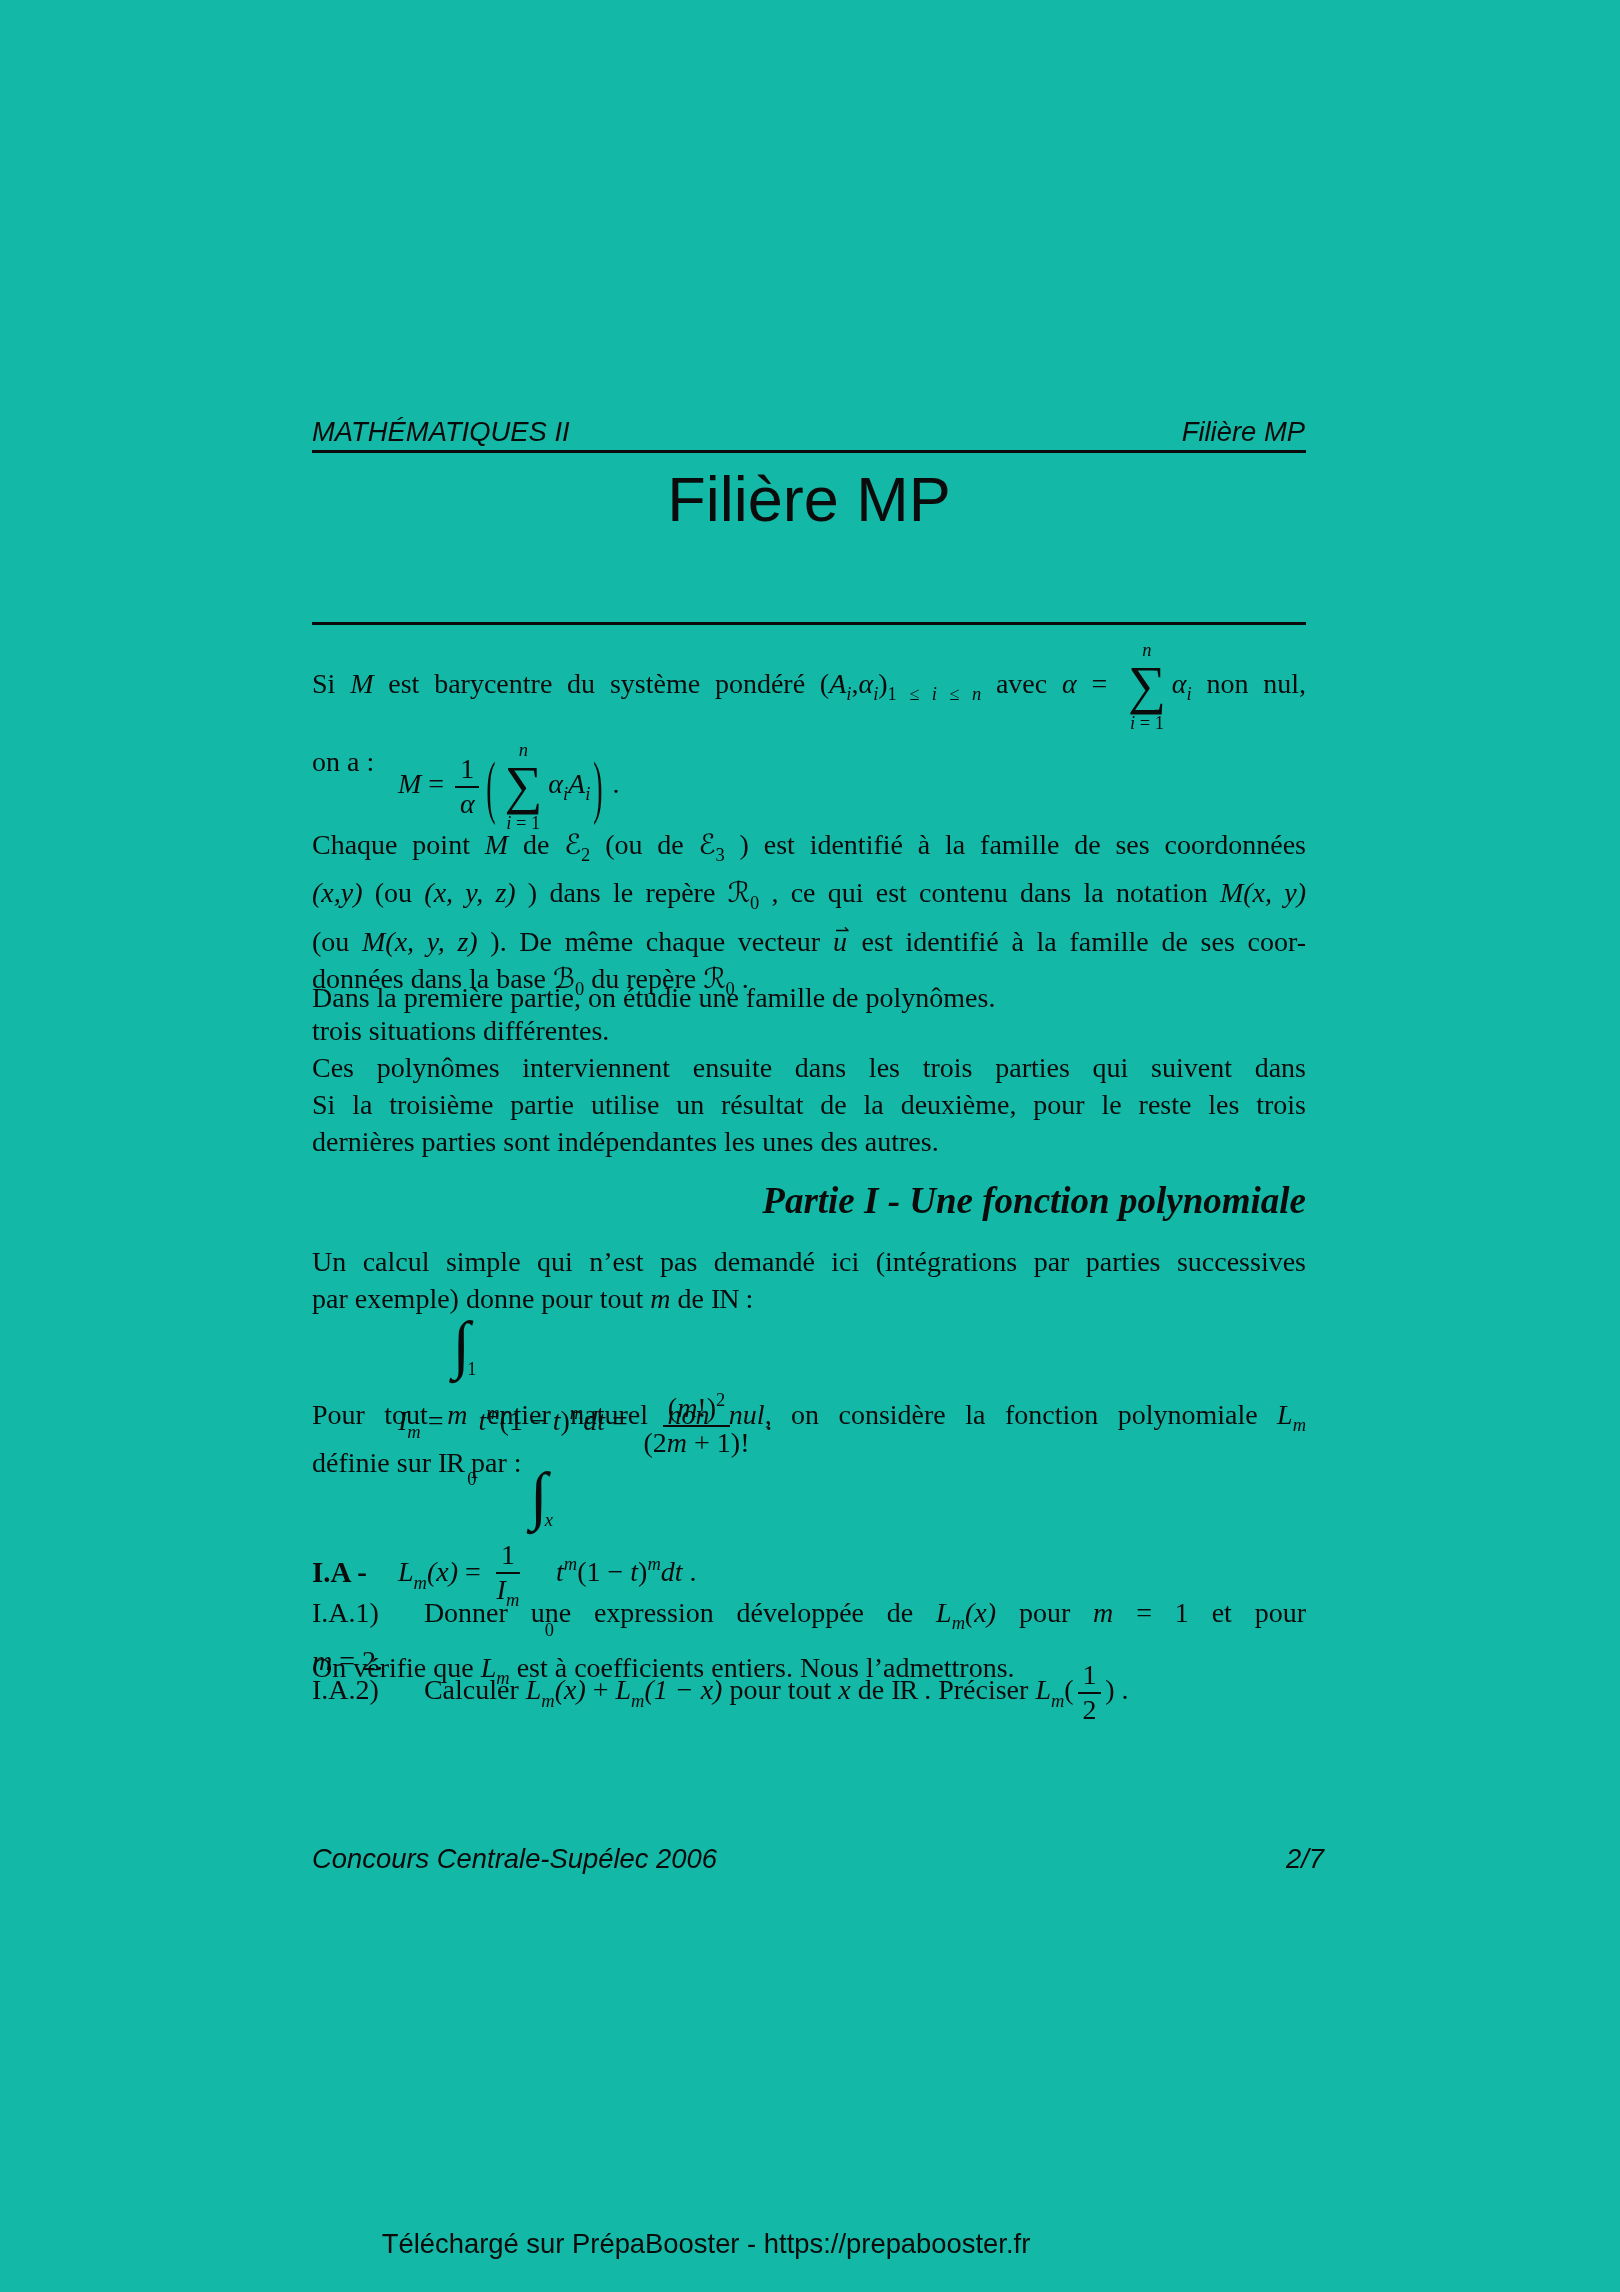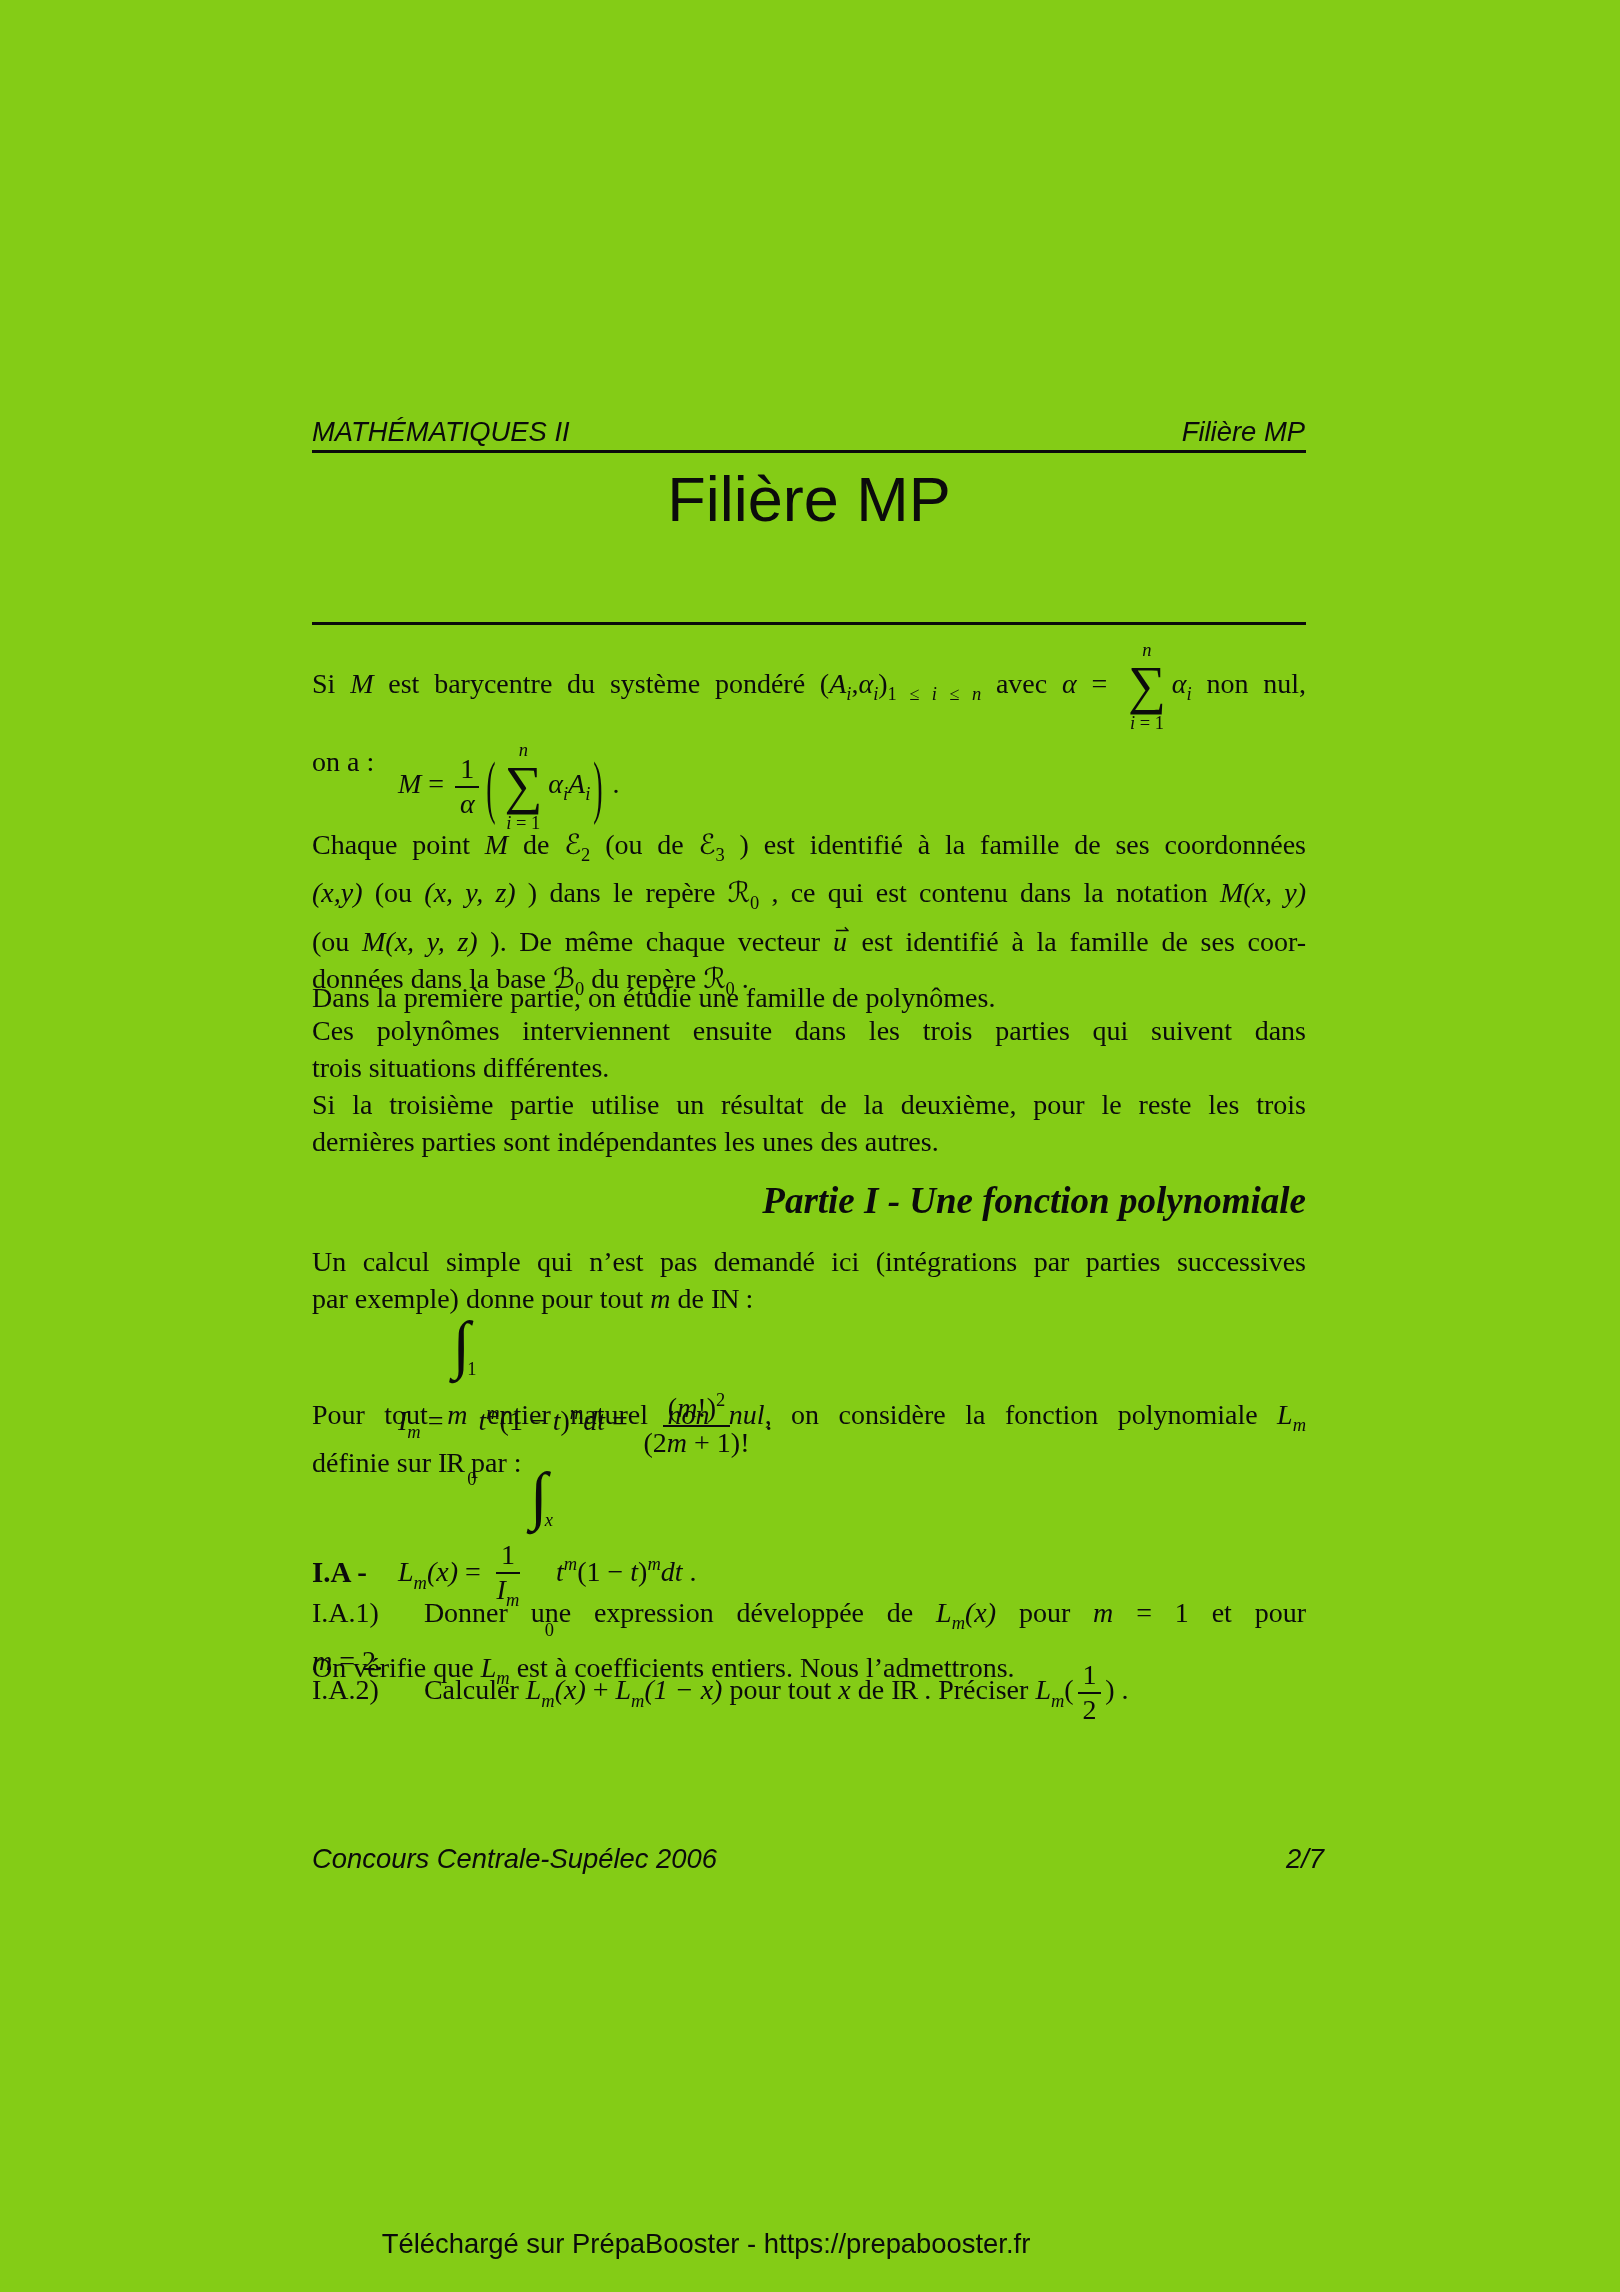--- a/index.html
+++ b/index.html
@@ -1,16 +1,16 @@
 <!DOCTYPE html>
 <html><head>
 <meta charset="utf-8">
 <style>
   html,body{margin:0;padding:0;background:#e8e8e8;}
-  .page{position:relative;width:1620px;height:2293px;background:#84cc16;margin:0 auto;color:#0b0b0b;overflow:hidden;}
+  .page{position:relative;width:1620px;height:2293px;background:#14b8a6;margin:0 auto;color:#0b0b0b;overflow:hidden;}
 
   
   .hdr{position:absolute;font:italic 27.4px/31px "Liberation Sans",sans-serif;color:#0b0b0b;white-space:nowrap;}
   #hdr-left{left:312px;top:416px;}
   #hdr-right{right:315px;top:416px;}
   .rule{position:absolute;left:312px;width:994px;height:2.9px;background:#0b0b0b;}
   #rule1{top:450px;}
   #rule2{top:622px;}
   #doc-title{position:absolute;left:312px;width:994px;top:465px;text-align:center;
              font:normal 63px/69px "Liberation Sans",sans-serif;color:#0b0b0b;}
@@ -95,22 +95,22 @@
   <div class="para" id="p2">
       <div class="tline just"><span class="rt">Chaque point </span><span class="it">M</span><span class="rt"> de </span><span class="scr">ℰ</span><span class="sb rt">2</span><span class="rt"> (ou de </span><span class="scr">ℰ</span><span class="sb rt">3</span><span class="rt"> ) est identifié à la famille de ses coordonnées</span></div>
       <div class="tline just"><span class="it">(x,y)</span><span class="rt">  (ou </span><span class="it">(x, y, z)</span><span class="rt"> ) dans le repère </span><span class="scr">ℛ</span><span class="sb rt">0</span><span class="rt"> , ce qui est contenu dans la notation </span><span class="it">M(x, y)</span></div>
       <div class="tline just"><span class="rt">(ou </span><span class="it">M(x, y, z)</span><span class="rt"> ). De même chaque vecteur </span><span class="vec"><span class="var">⇀</span><span class="it">u</span></span><span class="rt"> est identifié à la famille de ses coor-</span></div>
       <div class="tline"><span class="rt">données dans la base </span><span class="scr">ℬ</span><span class="sb rt">0</span><span class="rt"> du repère </span><span class="scr">ℛ</span><span class="sb rt">0</span><span class="rt"> .</span></div>
     </div>
   <div class="para" id="p3">
       <div class="tline"><span class="rt">Dans la première partie, on étudie une famille de polynômes.</span></div>
     </div>
   <div class="para" id="p4">
+      <div class="tline"><span class="rt">trois situations différentes.</span></div>
       <div class="tline just"><span class="rt">Ces polynômes interviennent ensuite dans les trois parties qui suivent dans</span></div>
-      <div class="tline"><span class="rt">trois situations différentes.</span></div>
     </div>
   <div class="para" id="p5">
       <div class="tline just"><span class="rt">Si la troisième partie utilise un résultat de la deuxième, pour le reste les trois</span></div>
       <div class="tline"><span class="rt">dernières parties sont indépendantes les unes des autres.</span></div>
     </div>
 
   <div id="h2-part1">Partie I - Une fonction polynomiale</div>
 
   <div class="para" id="p6">
       <div class="tline just"><span class="rt">Un calcul simple qui n’est pas demandé ici (intégrations par parties successives</span></div>

